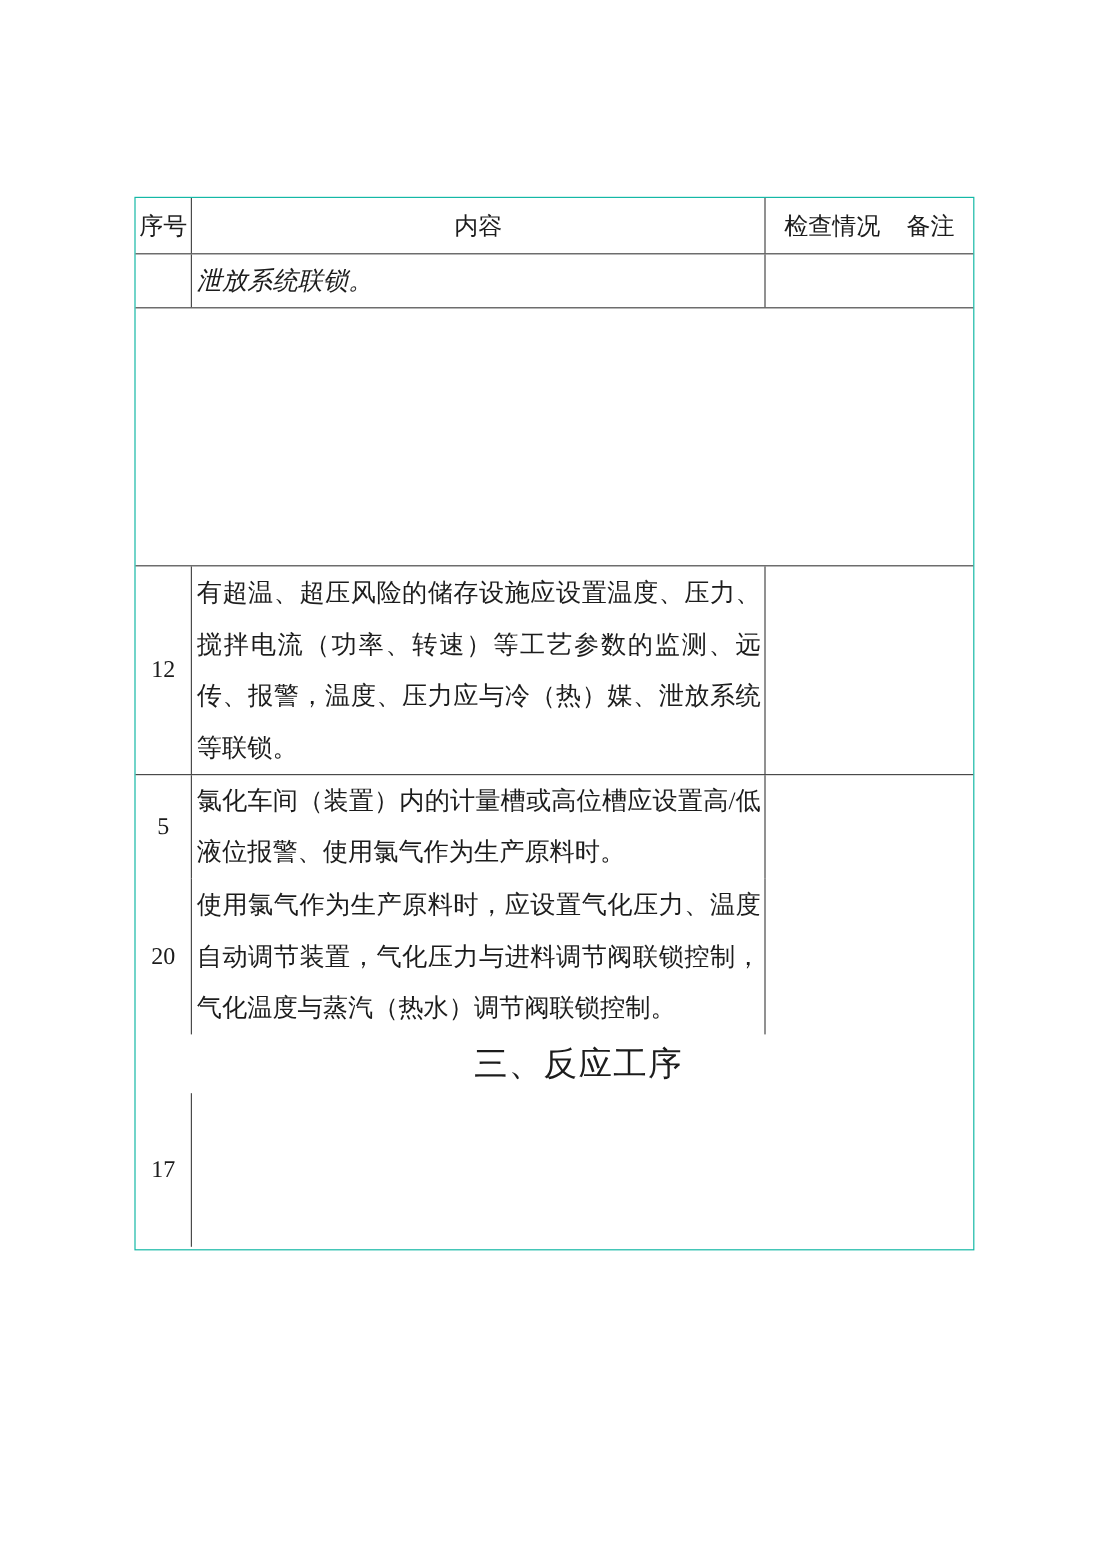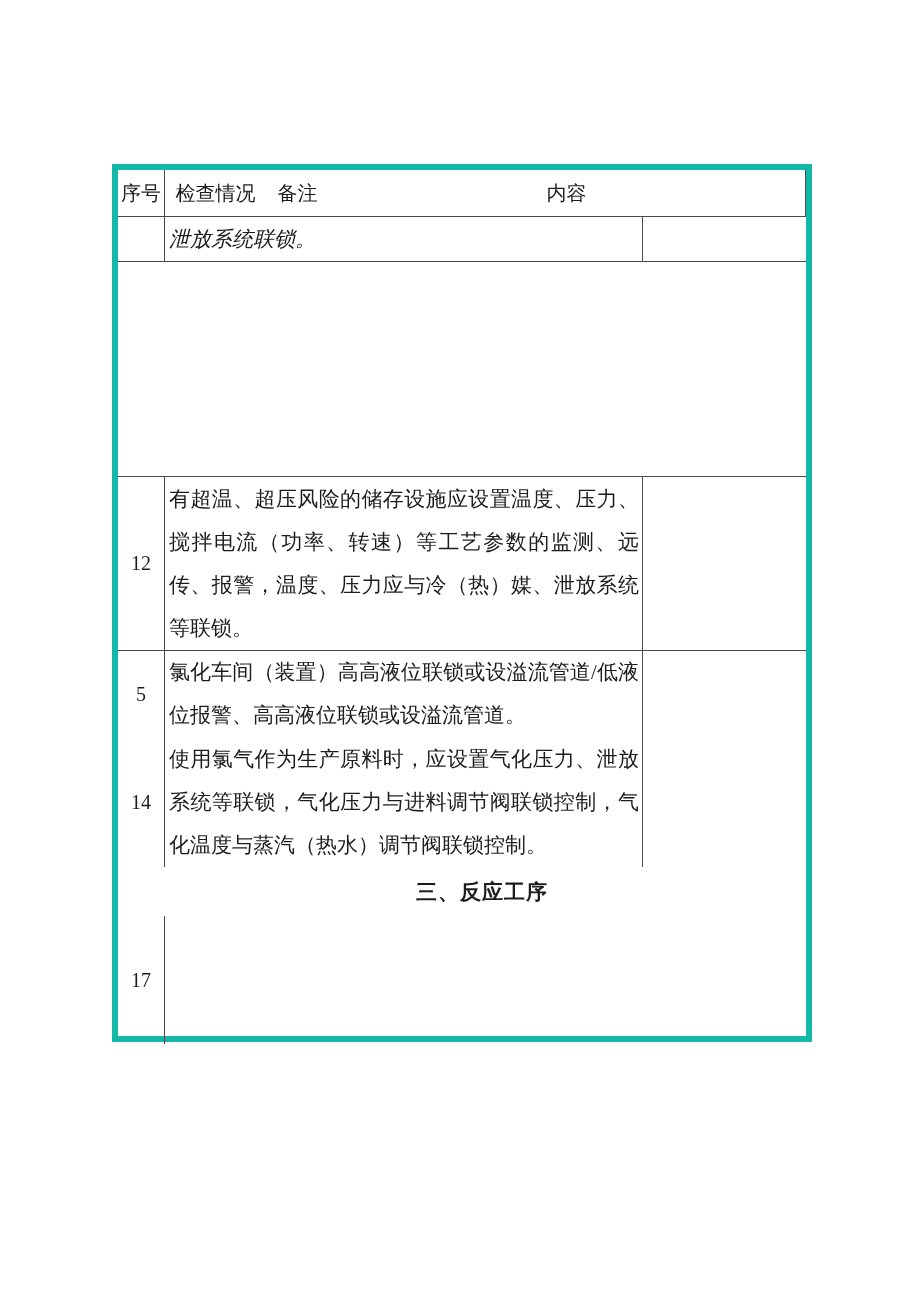--- a/index.html
+++ b/index.html
@@ -14,21 +14,21 @@
     font-family: "Liberation Serif", "DejaVu Serif", serif;
     color: #1c1c1c;
   }
   .doc-table {
     position: absolute;
     left: 112px;
     top: 164px;
     width: 700px;
     height: 878px;
     box-sizing: border-box;
-    border: 6px solid #14b8a6;
+    border: 1px solid #14b8a6;
     background: #ffffff;
   }
   .trow {
     display: flex;
     box-sizing: border-box;
     width: 100%;
   }
   .hline { border-bottom: 1px solid #4a4a4a; }
   .cell { box-sizing: border-box; }
   .c-serial {
@@ -69,39 +69,39 @@
   .row-cont    { height: 45px; font-style: italic; }
   .row-11      { height: 215px; }
   .row-12      { height: 174px; }
   .row-13      { height: 86px; }
   .row-14      { height: 130px; }
   .row-section {
     height: 49px;
     display: flex;
     align-items: center;
     justify-content: center;
-    font-size: 21px;
-    font-weight: bold;
+    font-size: 28px;
+    font-weight: normal;
     letter-spacing: 1px;
     padding-left: 40px;
   }
   .row-15      { height: 128px; }
 </style>
 </head>
 <body>
 
 <div class="doc-table">
 
   <div class="trow row-header hline">
     <div class="cell c-serial">序号</div>
+    <div class="cell c-content">内容</div>
     <div class="cell c-check">
       <span>检查情况</span>
       <span>备注</span>
     </div>
-    <div class="cell c-content">内容</div>
   </div>
 
   <div class="trow row-cont hline">
     <div class="cell c-serial"></div>
     <div class="cell c-content">
       <div class="para">泄放系统联锁。</div>
     </div>
     <div class="cell c-check"></div>
   </div>
 
@@ -113,29 +113,29 @@
     <div class="cell c-serial">12</div>
     <div class="cell c-content">
       <div class="para">有超温、超压风险的储存设施应设置温度、压力、搅拌电流（功率、转速）等工艺参数的监测、远传、报警，温度、压力应与冷（热）媒、泄放系统等联锁。</div>
     </div>
     <div class="cell c-check"></div>
   </div>
 
   <div class="trow row-13">
     <div class="cell c-serial">5</div>
     <div class="cell c-content">
-      <div class="para">氯化车间（装置）高高液位联锁或设溢流管道/低液位报警、高高液位联锁或设溢流管道。</div>
+      <div class="para">氯化车间（装置）内的计量槽或高位槽应设置高/低液位报警、使用氯气作为生产原料时。</div>
     </div>
     <div class="cell c-check"></div>
   </div>
 
   <div class="trow row-14">
-    <div class="cell c-serial">14</div>
+    <div class="cell c-serial">20</div>
     <div class="cell c-content">
-      <div class="para">使用氯气作为生产原料时，应设置气化压力、泄放系统等联锁，气化压力与进料调节阀联锁控制，气化温度与蒸汽（热水）调节阀联锁控制。</div>
+      <div class="para">使用氯气作为生产原料时，应设置气化压力、温度自动调节装置，气化压力与进料调节阀联锁控制，气化温度与蒸汽（热水）调节阀联锁控制。</div>
     </div>
     <div class="cell c-check"></div>
   </div>
 
   <div class="trow row-section">
     <span>三、反应工序</span>
   </div>
 
   <div class="trow row-15">
     <div class="cell c-serial">17</div>

